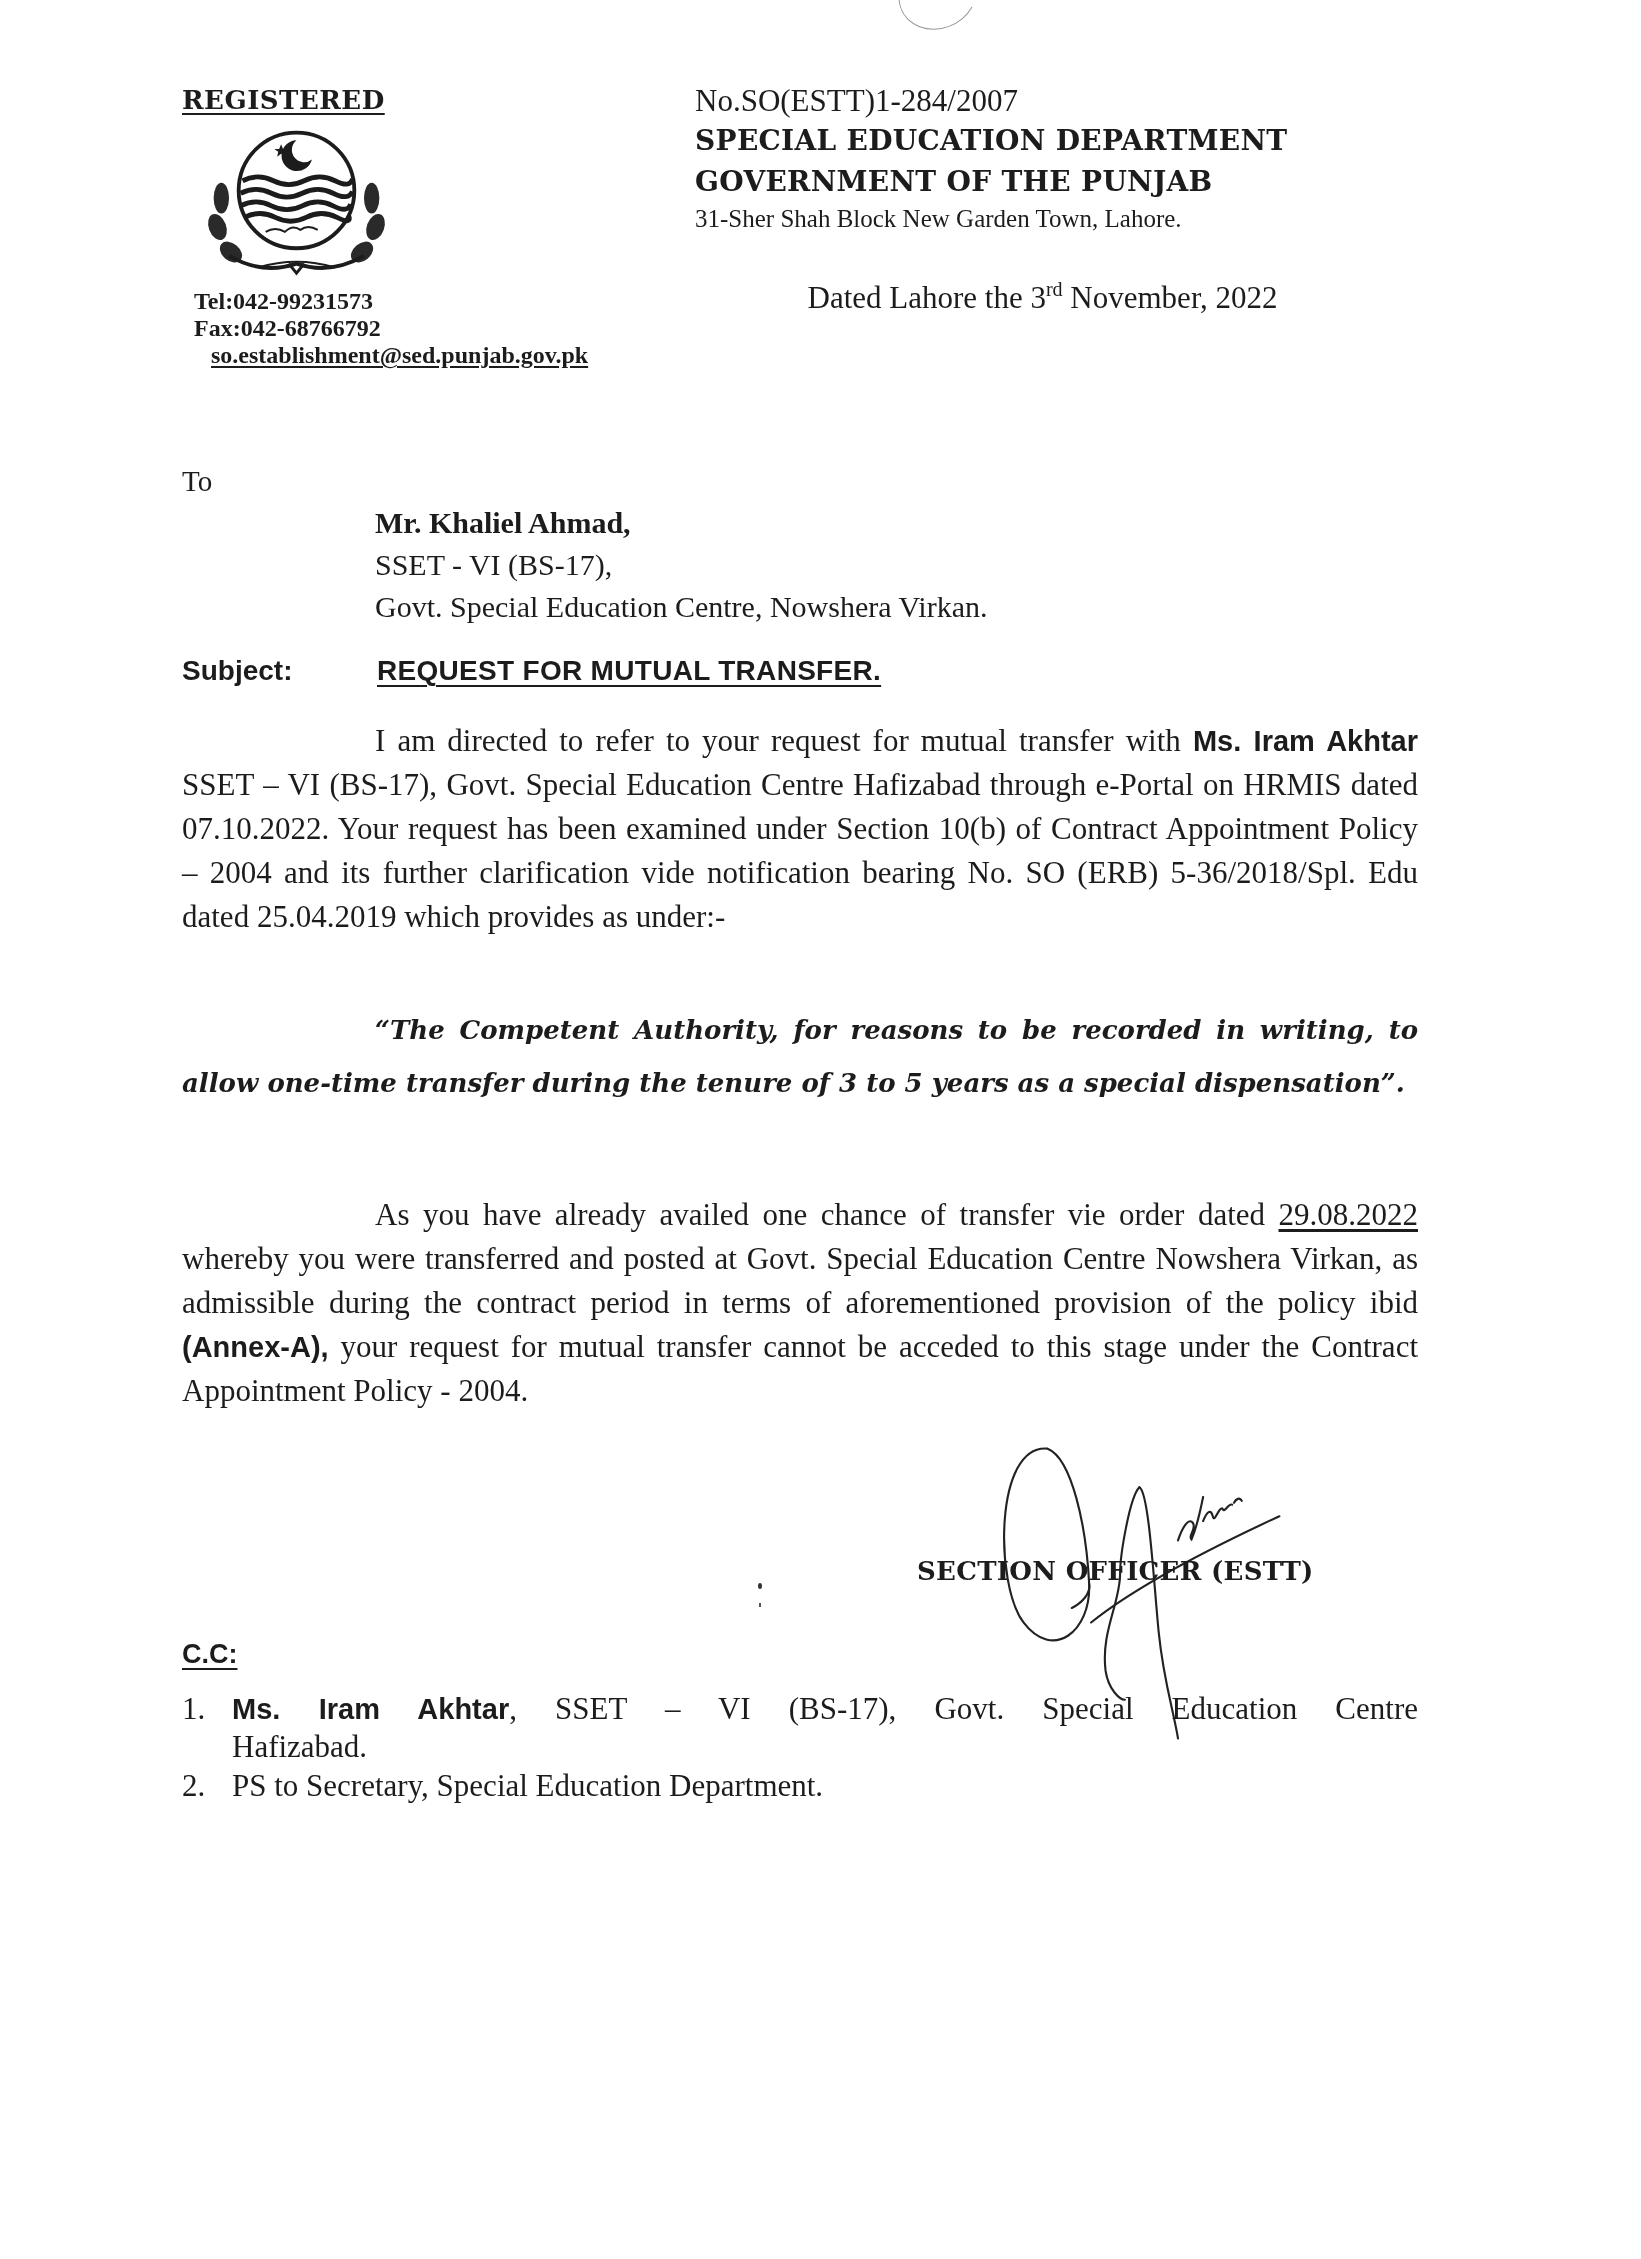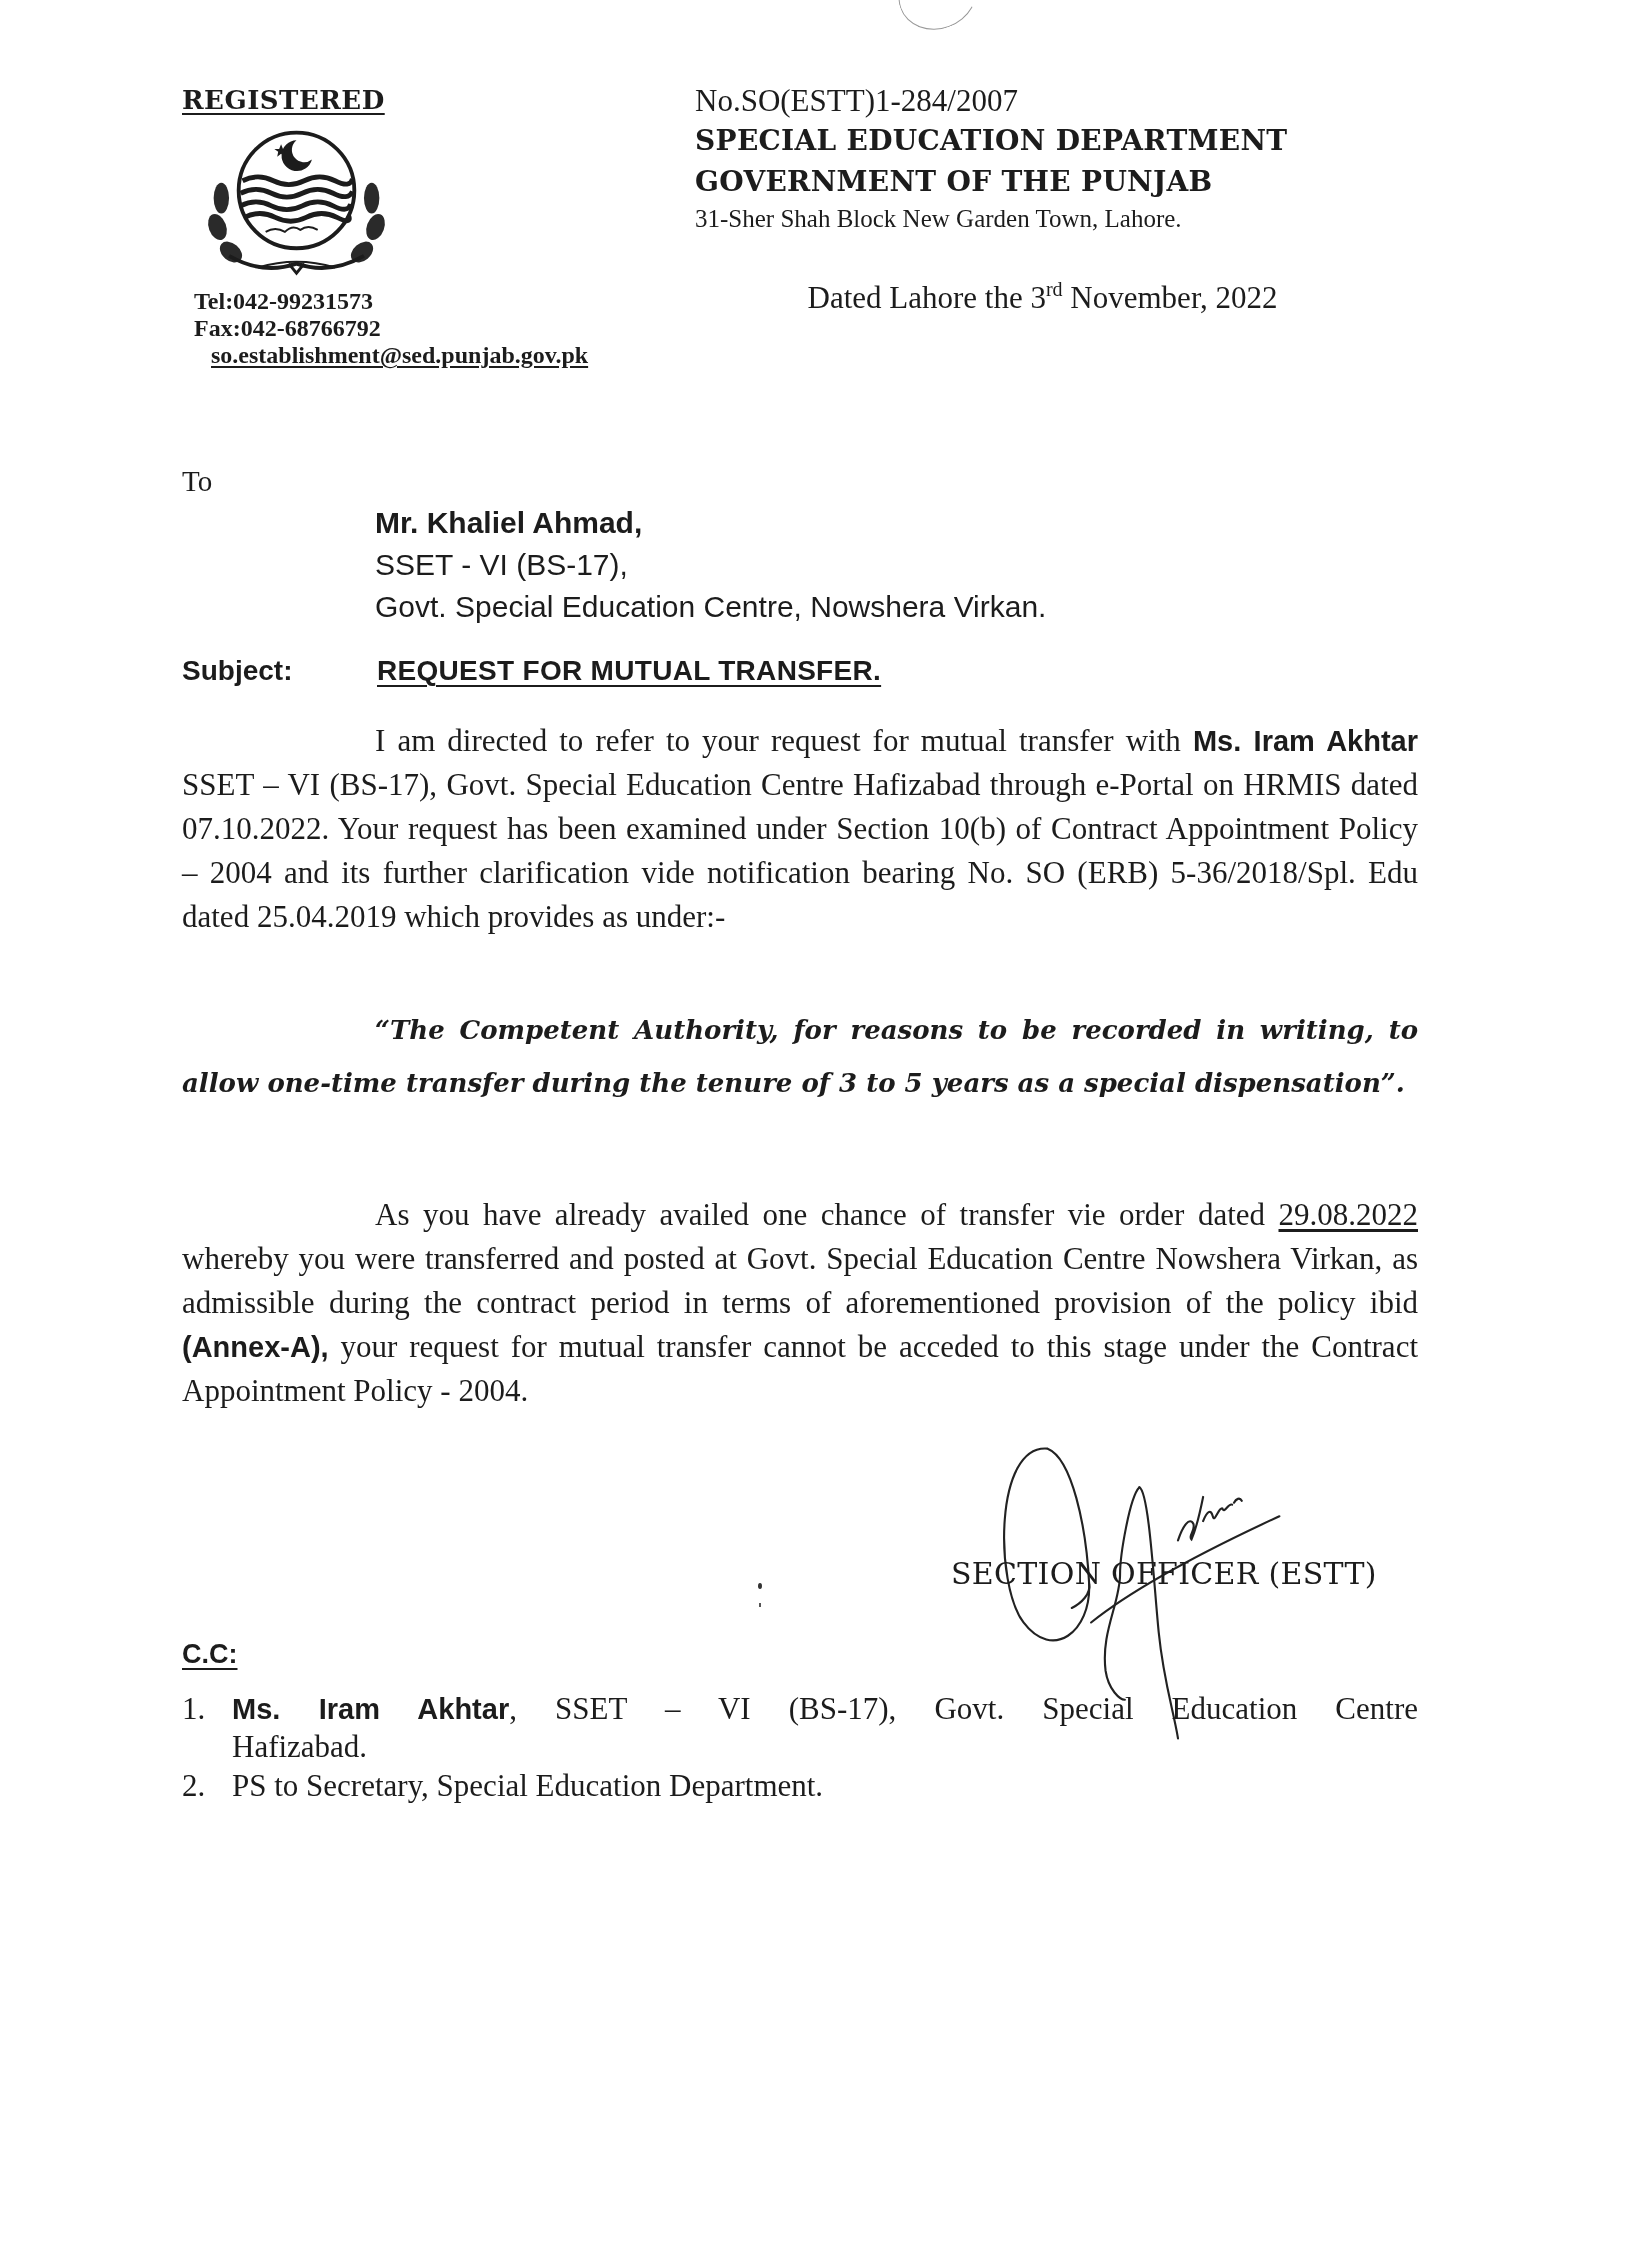--- a/index.html
+++ b/index.html
@@ -18,40 +18,40 @@
     
     .hdr { left: 695px; top: 81px; width: 695px; text-align: left; }
     .hdr .ref { font-family: "Liberation Serif", serif; font-size: 31px; line-height: 39px; }
     .hdr .gov { font-family: "DejaVu Serif", serif; font-weight: bold; font-size: 28px; line-height: 41px; letter-spacing: 0.3px; }
     .hdr .addr { font-family: "Liberation Serif", serif; font-size: 25px; line-height: 33px; }
     .dated { left: 695px; top: 278px; width: 695px; text-align: center; font-family: "Liberation Serif", serif; font-size: 31px; }
     .dated sup { font-size: 20px; vertical-align: 11.6px; margin-top: 44px; }
 
     
     .to { left: 182px; top: 465px; font-family: "Liberation Serif", serif; font-size: 29px; }
-    .addressee { left: 375px; top: 502px; font-family: Liberation Sans, sans-serif; font-size: 30px; line-height: 42px; }
+    .addressee { left: 375px; top: 502px; font-family: Liberation Serif, serif; font-size: 30px; line-height: 42px; }
     .addressee .name { font-weight: bold; }
 
     .subject-label { left: 182px; top: 655px; font-family: "Liberation Sans", sans-serif; font-weight: bold; font-size: 28px; }
     .subject-text { left: 377px; top: 655px; font-family: "Liberation Sans", sans-serif; font-weight: bold; font-size: 28px; text-decoration: underline; text-underline-offset: 4.8px; letter-spacing: 0.3px; }
 
     
     .para { left: 182px; width: 1236px; font-family: "Liberation Serif", serif; font-size: 31px; line-height: 44px; text-align: justify; text-align-last: left; }
     .para .indent { display: inline-block; width: 193px; }
     .p1 { top: 719px; }
     .p1 b { font-weight: bold; font-family: "Liberation Sans", sans-serif; font-size: 29px; }
     .quote { left: 182px; top: 1004px; width: 1236px; font-family: "DejaVu Serif", serif; font-style: italic; font-weight: bold; font-size: 26px; line-height: 53px; text-align: justify; text-align-last: left; }
     .quote .indent { display: inline-block; width: 193px; }
     .p2 { top: 1193px; }
     .p2 .date-u { text-decoration: underline; text-underline-offset: 3.9px; }
     .p2 b { font-family: "Liberation Sans", sans-serif; font-weight: bold; font-size: 29px; }
 
     
     .signature { left: 975px; top: 1439px; width: 406px; height: 309px; }
-    .signatory { left: 917px; top: 1556px; font-family: "DejaVu Serif", serif; font-weight: normal; font-size: 30px; letter-spacing: 0.3px; margin-left: 34px; }
+    .signatory { left: 917px; top: 1556px; font-family: "DejaVu Serif", serif; font-weight: bold; font-size: 26px; letter-spacing: 0.3px; }
     .speck { left: 758px; top: 1583px; width: 3.9px; height: 5.8px; background: #333; border-radius: 50%; }
     .speck2 { left: 759px; top: 1603px; width: 1.9px; height: 3.9px; background: #555; }
 
     
     .cc-label { left: 182px; top: 1639px; font-family: "Liberation Sans", sans-serif; font-weight: bold; font-size: 27px; text-decoration: underline; text-underline-offset: 4.8px; }
     .cc-list { left: 182px; top: 1690px; width: 1236px; font-family: "Liberation Serif", serif; font-size: 31px; line-height: 37px; margin: 0; padding: 0; list-style: none; }
     .cc-list li { position: relative; padding-left: 50px; }
     .cc-list li .num { position: absolute; left: 0; top: 0; }
     .cc-list li .line1 { display: block; text-align: justify; text-align-last: justify; }
     .cc-list li b { font-family: "Liberation Sans", sans-serif; font-weight: bold; font-size: 29px; }

